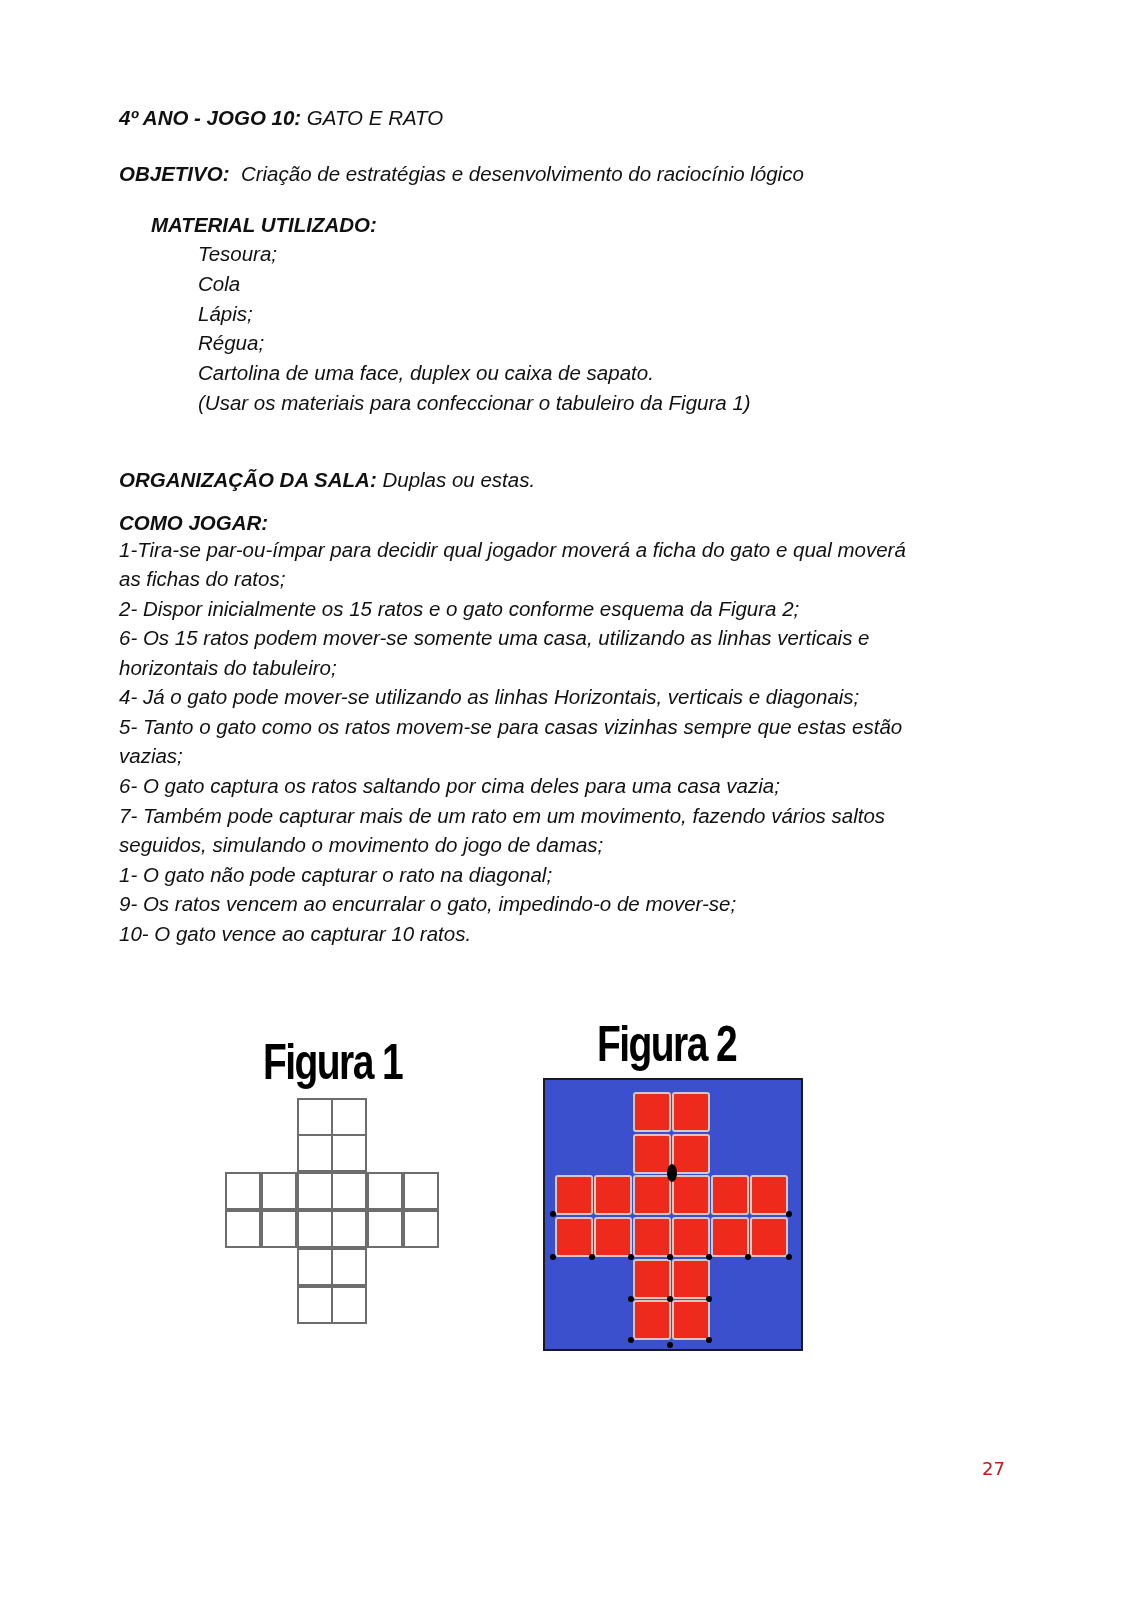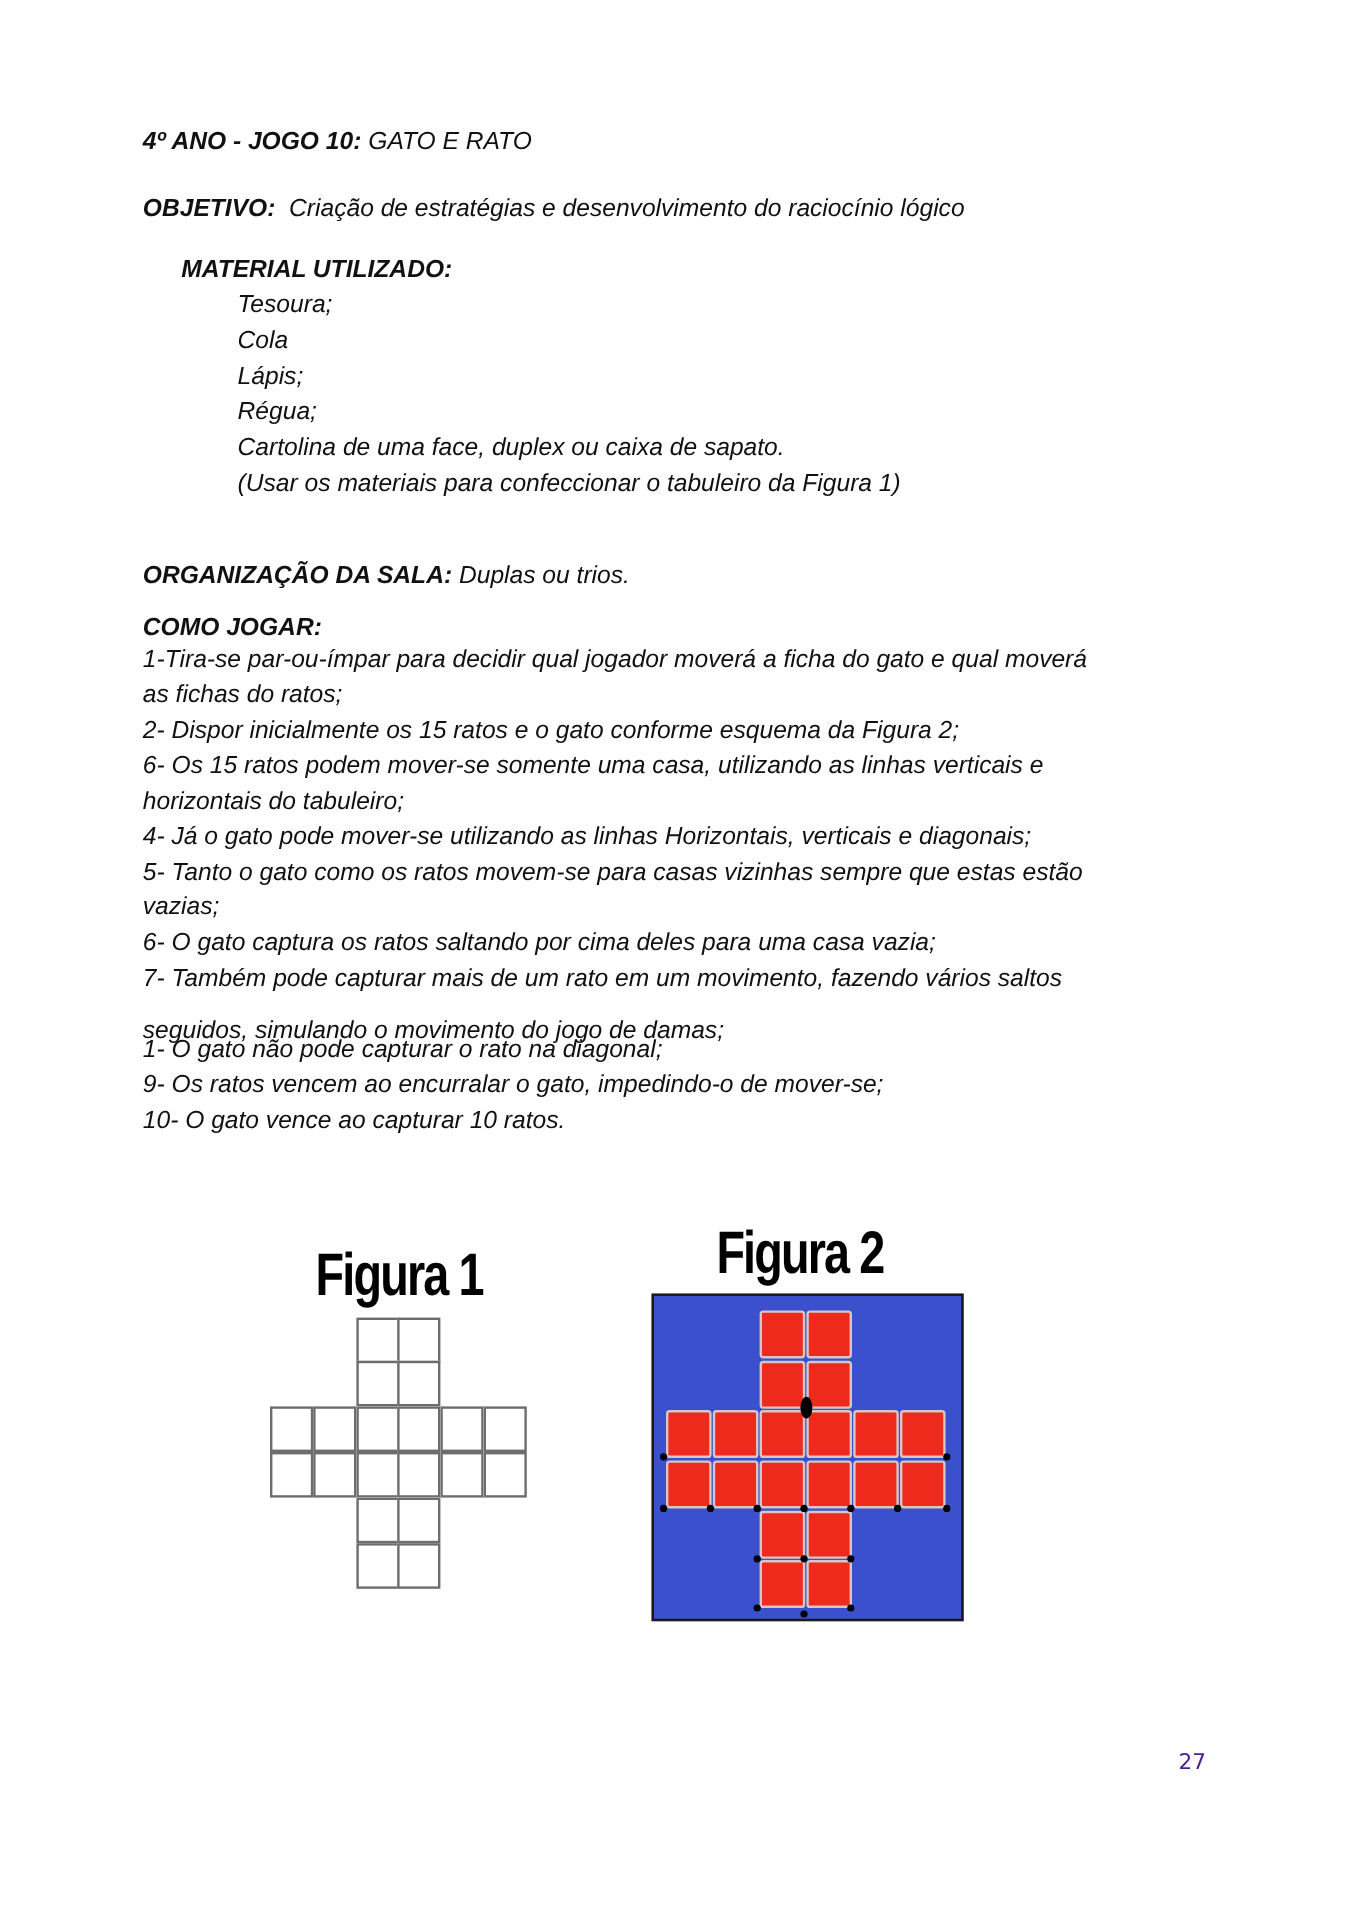--- a/index.html
+++ b/index.html
@@ -13,21 +13,21 @@
                  color: #000; line-height: 50px; white-space: nowrap; }
     .grid1 { position: absolute; }
     .cell1 { position: absolute; width: 36px; height: 38px; box-sizing: border-box;
              border: 2px solid #6d6d6d; background: #fff; }
     .board2 { position: absolute; left: 543px; top: 1078px; width: 260px; height: 273px;
               box-sizing: border-box; background: #3a50cc; border: 2px solid #1a1a1a; }
     .cell2 { position: absolute; width: 38px; height: 40px; box-sizing: border-box;
              background: #ee2a1c; border: 2px solid #d8c6c6; border-radius: 3px; }
     .dot { position: absolute; width: 6px; height: 6px; background: #000; border-radius: 50%; }
     .cat { position: absolute; width: 10px; height: 18px; background: #000; border-radius: 50%; }
-    .pagenum { position: absolute; left: 982px; top: 1458px; font-size: 18px; color: #4c1d95;
+    .pagenum { position: absolute; left: 982px; top: 1458px; font-size: 18px; color: #b91c1c;
                font-family: "DejaVu Sans", sans-serif; }
   </style>
 </head>
 <body>
 
 <div class="line" style="top:106px;">
   <span class="b">4º ANO - JOGO 10:</span><span> GATO E RATO</span>
 </div>
 
 <div class="line" style="top:162px;">
@@ -37,36 +37,36 @@
 <div class="line b" style="top:213px;margin-left:32px;">MATERIAL UTILIZADO:</div>
 
 <div class="line ind" style="top:242px;">Tesoura;</div>
 <div class="line ind" style="top:272px;">Cola</div>
 <div class="line ind" style="top:302px;">Lápis;</div>
 <div class="line ind" style="top:331px;">Régua;</div>
 <div class="line ind" style="top:361px;">Cartolina de uma face, duplex ou caixa de sapato.</div>
 <div class="line ind" style="top:391px;">(Usar os materiais para confeccionar o tabuleiro da Figura 1)</div>
 
 <div class="line" style="top:468px;">
-  <span class="b">ORGANIZAÇÃO DA SALA:</span><span style="white-space:pre;"> Duplas ou trios.</span>
+  <span class="b">ORGANIZAÇÃO DA SALA:</span><span style="white-space:pre;"> Duplas ou estas.</span>
 </div>
 
 <div class="line b" style="top:511px;">COMO JOGAR:</div>
 
 <div class="line" style="top:538px;">1-Tira-se par-ou-ímpar para decidir qual jogador moverá a ficha do gato e qual moverá</div>
 <div class="line" style="top:567px;">as fichas do ratos;</div>
 <div class="line" style="top:597px;">2- Dispor inicialmente os 15 ratos e o gato conforme esquema da Figura 2;</div>
 <div class="line" style="top:626px;">6- Os 15 ratos podem mover-se somente uma casa, utilizando as linhas verticais e</div>
 <div class="line" style="top:656px;">horizontais do tabuleiro;</div>
 <div class="line" style="top:685px;text-align:right;">4- Já o gato pode mover-se utilizando as linhas Horizontais, verticais e diagonais;</div>
 <div class="line" style="top:715px;">5- Tanto o gato como os ratos movem-se para casas vizinhas sempre que estas estão</div>
 <div class="line" style="top:744px;">vazias;</div>
 <div class="line" style="top:774px;">6- O gato captura os ratos saltando por cima deles para uma casa vazia;</div>
 <div class="line" style="top:804px;">7- Também pode capturar mais de um rato em um movimento, fazendo vários saltos</div>
-<div class="line" style="top:833px;margin-top:14px;">seguidos, simulando o movimento do jogo de damas;</div>
+<div class="line" style="top:833px;">seguidos, simulando o movimento do jogo de damas;</div>
 <div class="line" style="top:863px;">1- O gato não pode capturar o rato na diagonal;</div>
 <div class="line" style="top:892px;">9- Os ratos vencem ao encurralar o gato, impedindo-o de mover-se;</div>
 <div class="line" style="top:922px;">10- O gato vence ao capturar 10 ratos.</div>
 
 <div class="fig-label" style="left:263px; top:1037px;">Figura 1</div>
 
 <div class="grid1" style="left:0;top:0;">
 
   <div class="cell1" style="left:297px; top:1098px;"></div>
   <div class="cell1" style="left:331px; top:1098px;"></div>

